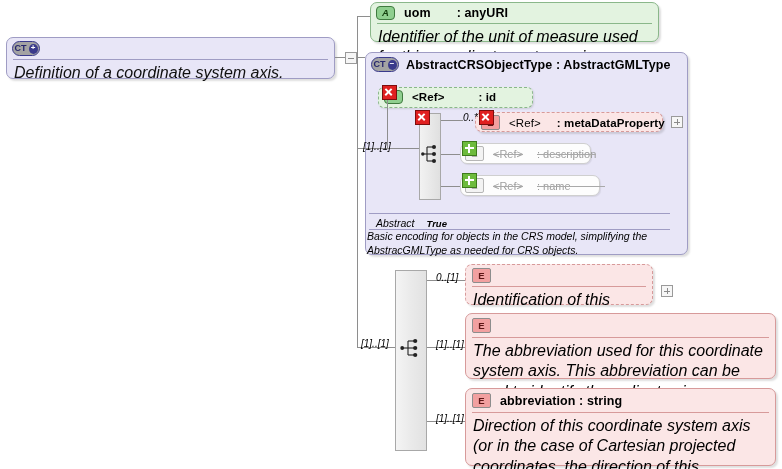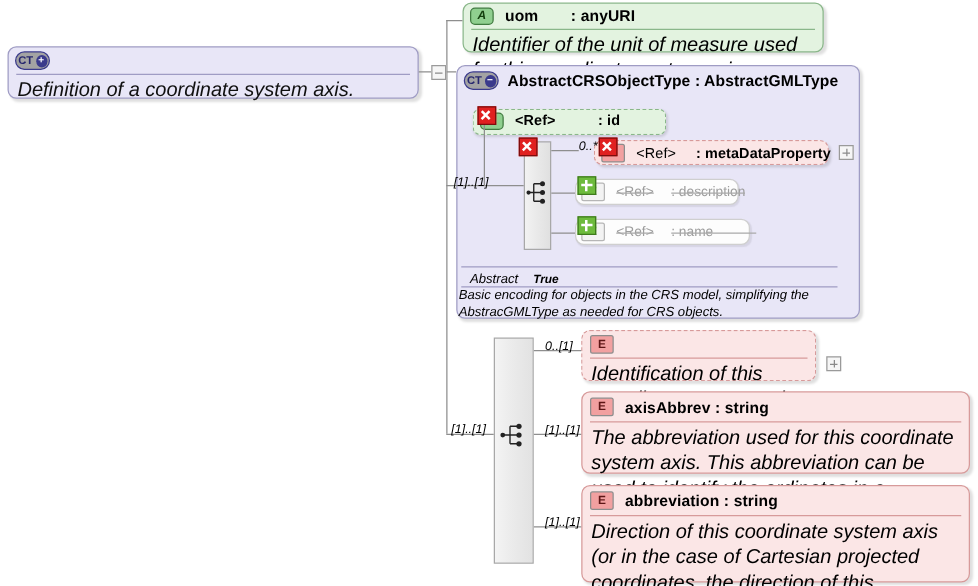--- a/index.html
+++ b/index.html
@@ -393,21 +393,20 @@
     </div>
     <div class="rule"></div>
     <div class="desc">Identification of this coordinate system axis.</div>
   </div>
   <div class="expander" style="left:661px; top:285px;"></div>
 
   <div class="card" style="left:436px; top:339px;">[1]..[1]</div>
   <div class="node elem" style="left:465px; top:313px; width:311px; height:66px; border-style:solid;">
     <div class="hdr" style="padding:4px 6px;">
       <span class="badge b-e">E</span>
-      <span class="ttl">axisAbbrev : string</span>
     </div>
     <div class="rule"></div>
     <div class="desc">The abbreviation used for this coordinate system axis. This abbreviation can be used to identify the ordinates in a coordinate tuple. Examples are X and Y.</div>
   </div>
 
   <div class="card" style="left:436px; top:413px;">[1]..[1]</div>
   <div class="node elem" style="left:465px; top:388px; width:311px; height:78px; border-style:solid;">
     <div class="hdr" style="padding:4px 6px;">
       <span class="badge b-e">E</span>
       <span class="ttl">abbreviation : string</span>

